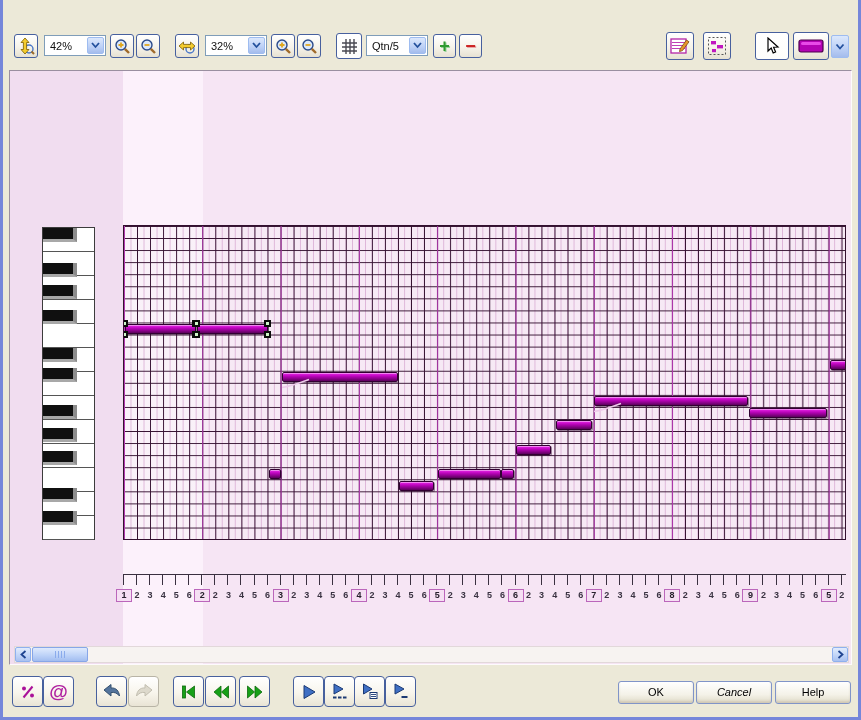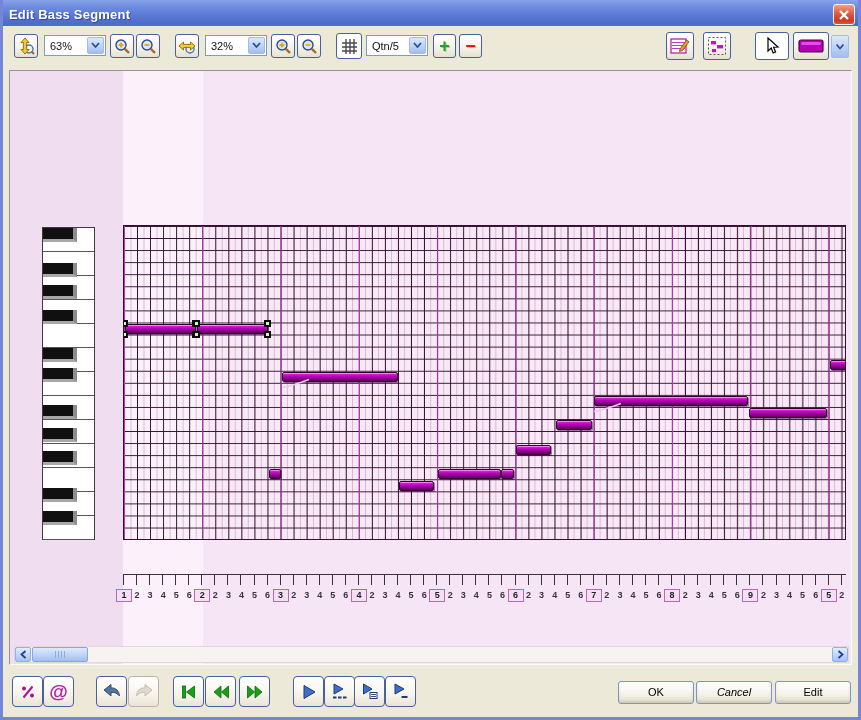--- a/index.html
+++ b/index.html
@@ -101,39 +101,31 @@
   .pushbtn { position:absolute; top:16px; width:76px; height:23px; border:1px solid #8094c8; border-radius:3px;
              background:linear-gradient(180deg,#ffffff 0%,#f4f2e8 60%,#e0dbc8 100%);
              box-shadow:inset 0 -2px 2px rgba(190,180,160,.45);
              font-size:11px; color:#000; text-align:center; line-height:21px; }
 </style>
 </head>
 <body>
 
 <div class="window">
 
-  <div class="titlebar">
-    <span class="title-text">Edit Bass Segment</span>
-    <span class="close-btn">
-      <svg width="12" height="12" viewBox="0 0 12 12">
-        <path d="M2 2 L10 10 M10 2 L2 10" stroke="#fff" stroke-width="2.2" fill="none"></path>
-      </svg>
-    </span>
-  </div>
 
   <div class="toolbar">
     <span class="tbtn" style="left:11px;top:8px;">
       <svg width="18" height="18" viewBox="0 0 18 18">
         <circle cx="12" cy="12" r="4" fill="none" stroke="#4a77c8" stroke-width="1.4"></circle>
         <line x1="14.5" y1="14.5" x2="17" y2="17" stroke="#9a6a2a" stroke-width="2"></line>
         <path d="M8 1 L12 5.5 H9.6 V12.5 H12 L8 17 L4 12.5 H6.4 V5.5 H4 Z" fill="#f4cc2e" stroke="#7a5a00" stroke-width="0.8"></path>
       </svg>
     </span>
     <span class="dd" style="left:41px;top:9px;">
-      <span class="dd-val">63%</span>
+      <span class="dd-val">42%</span>
       <span class="dd-btn">
         <svg width="9" height="7" viewBox="0 0 9 7">
             <path d="M1 1 L4.5 5 L8 1" stroke="#23509c" stroke-width="1.8" fill="none"></path>
           </svg>
       </span>
     </span>
     <span class="tbtn" style="left:107px;top:8px;">
       <svg width="17" height="17" viewBox="0 0 17 17">
         <circle cx="7" cy="7" r="5" fill="#dbe8fb" stroke="#2a4a8a" stroke-width="1.4"></circle>
         <line x1="10.8" y1="10.8" x2="15" y2="15" stroke="#a06a2a" stroke-width="2.4"></line>
@@ -486,15 +478,15 @@
     </span>
     <span class="bbtn" style="left:382px;top:11px;">
       <svg width="17" height="17" viewBox="0 0 17 17">
         <path d="M3 1 L3 11 L12 6 Z" fill="#3f6fc4" stroke="#1c3a74" stroke-width="1"></path>
         <path d="M9.5 14 H15.5" stroke="#1c3a74" stroke-width="2"></path>
       </svg>
     </span>
 
     <span class="pushbtn" style="left:615px;">OK</span>
     <span class="pushbtn" style="left:693px;font-style:italic;">Cancel</span>
-    <span class="pushbtn" style="left:772px;">Edit</span>
+    <span class="pushbtn" style="left:772px;">Help</span>
   </div>
 </div>
 
 </body></html>

